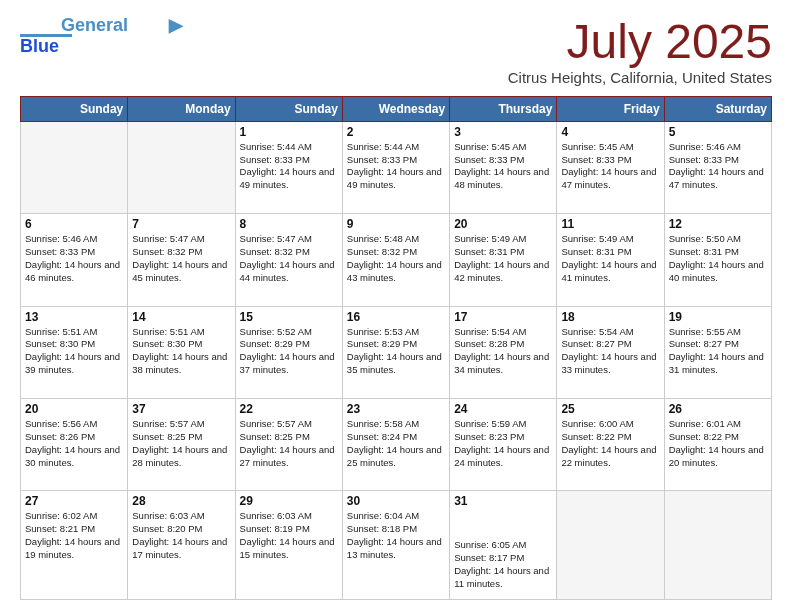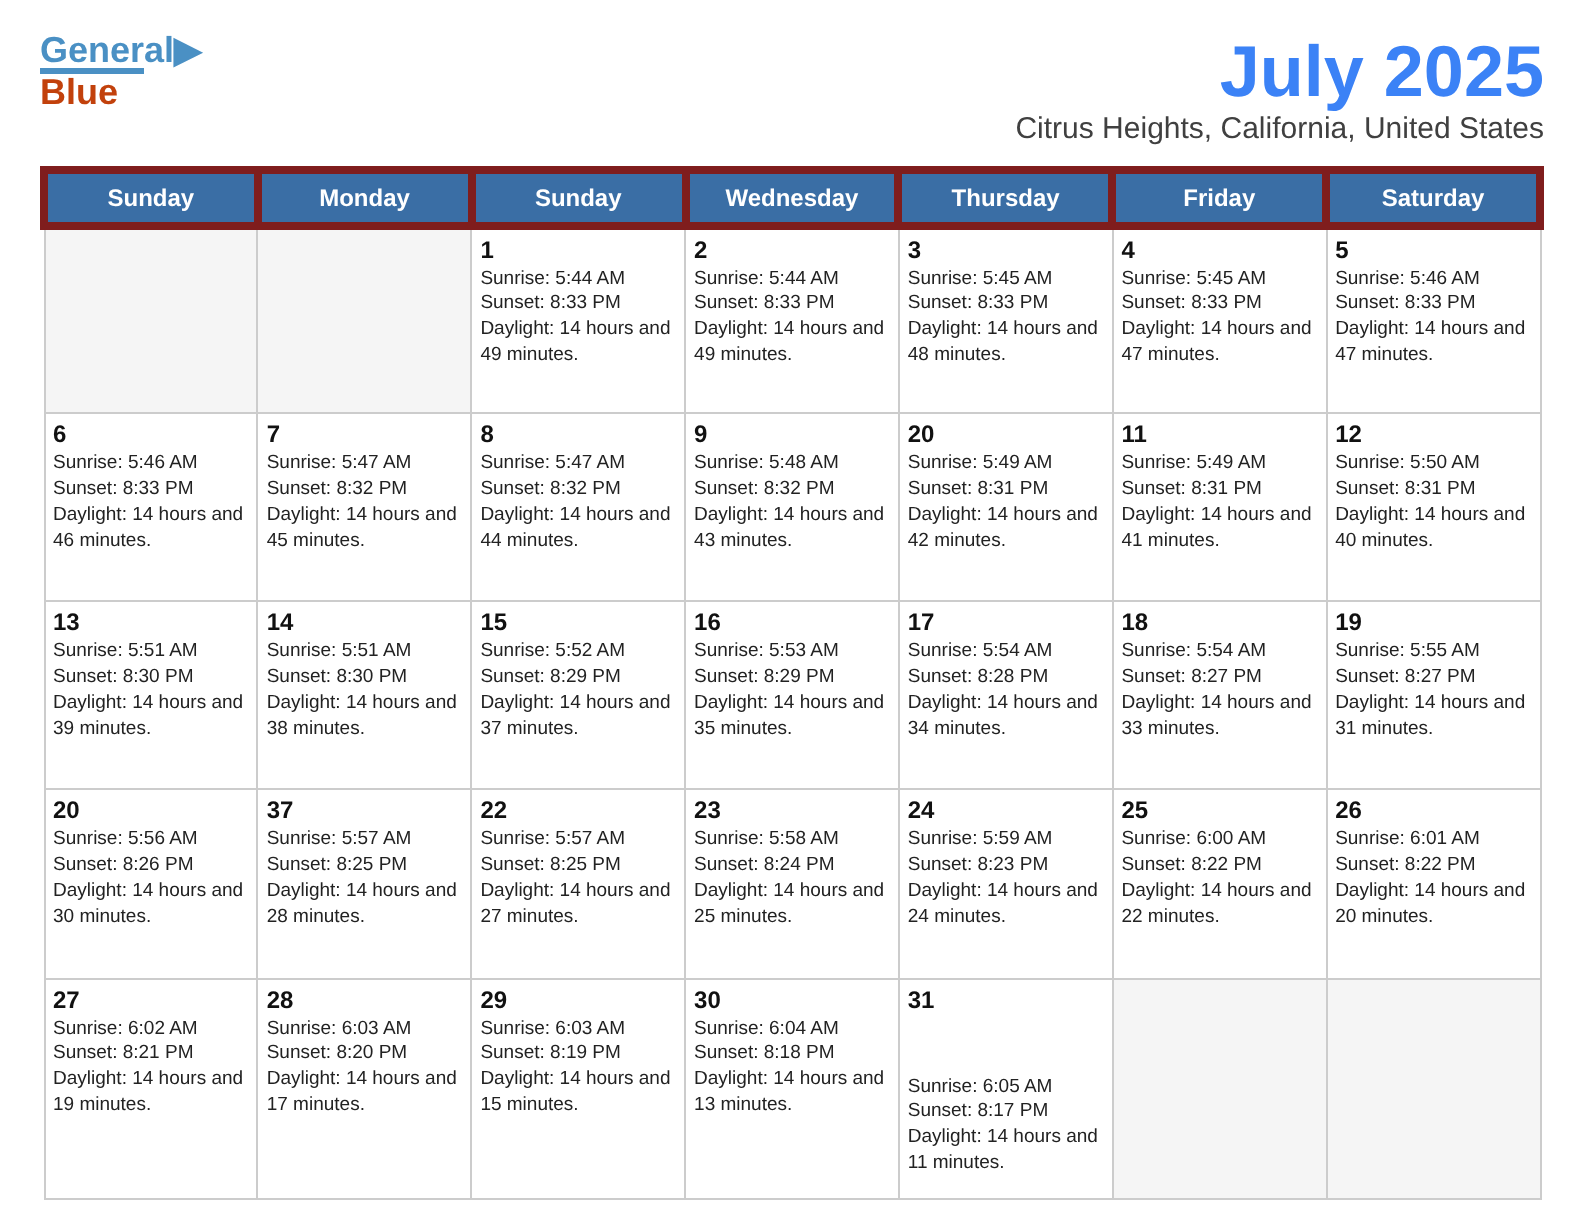--- a/index.html
+++ b/index.html
@@ -29,49 +29,50 @@
       align-items: flex-start;
     }
     .logo-text {
       font-size: 18px;
       font-weight: bold;
       color: #1a3a5c;
       line-height: 1.1;
     }
     .logo-text span {
       color: #4a90c4;
+      margin-left: 41px;
     }
     .title-section {
       text-align: right;
     }
     .month-title {
-      font-size: 36px;
-      font-weight: bold;
-      color: #3b82f6;
+      font-size: 48px;
+      font-weight: normal;
+      color: #7f1d1d;
       line-height: 1.1;
     }
     .location-title {
       font-size: 15px;
       color: #404040;
     }
     .calendar {
       flex: 1;
       border: 1px solid #ccc;
       border-collapse: collapse;
       width: 100%;
       table-layout: fixed;
     }
     .calendar thead tr th {
       background: #3a6ea5;
       color: #fff;
       font-size: 12px;
       font-weight: bold;
       padding: 5px 4px;
-      text-align: center;
-      border: 4px solid #7f1d1d;
+      text-align: right;
+      border: 1px solid #7f1d1d;
     }
     .calendar tbody tr td {
       border: 1px solid #ccc;
       vertical-align: top;
       padding: 3px 4px;
       font-size: 10px;
       color: #222;
       height: 88px;
       background: #fff;
     }
@@ -97,21 +98,21 @@
   <div class="header">
     <div class="logo">
       <div style="display:flex;align-items:center;">
         <span class="logo-text">
           <span>General</span><span style="color:#4a90c4;">▶</span>
         </span>
       </div>
       <div style="display:flex;align-items:center;margin-top:-2px;">
         <div style="width:52px;height:3px;background:#4a90c4;"></div>
       </div>
-      <span class="logo-text" style="color:#c2410c;font-size:18px;font-weight:bold;">Blue</span>
+      <span class="logo-text" style="color:#1d4ed8;font-size:18px;font-weight:bold;">Blue</span>
     </div>
     <div class="title-section">
       <div class="month-title">July 2025</div>
       <div class="location-title">Citrus Heights, California, United States</div>
     </div>
   </div>
 
   <table class="calendar">
     <thead>
       <tr>

